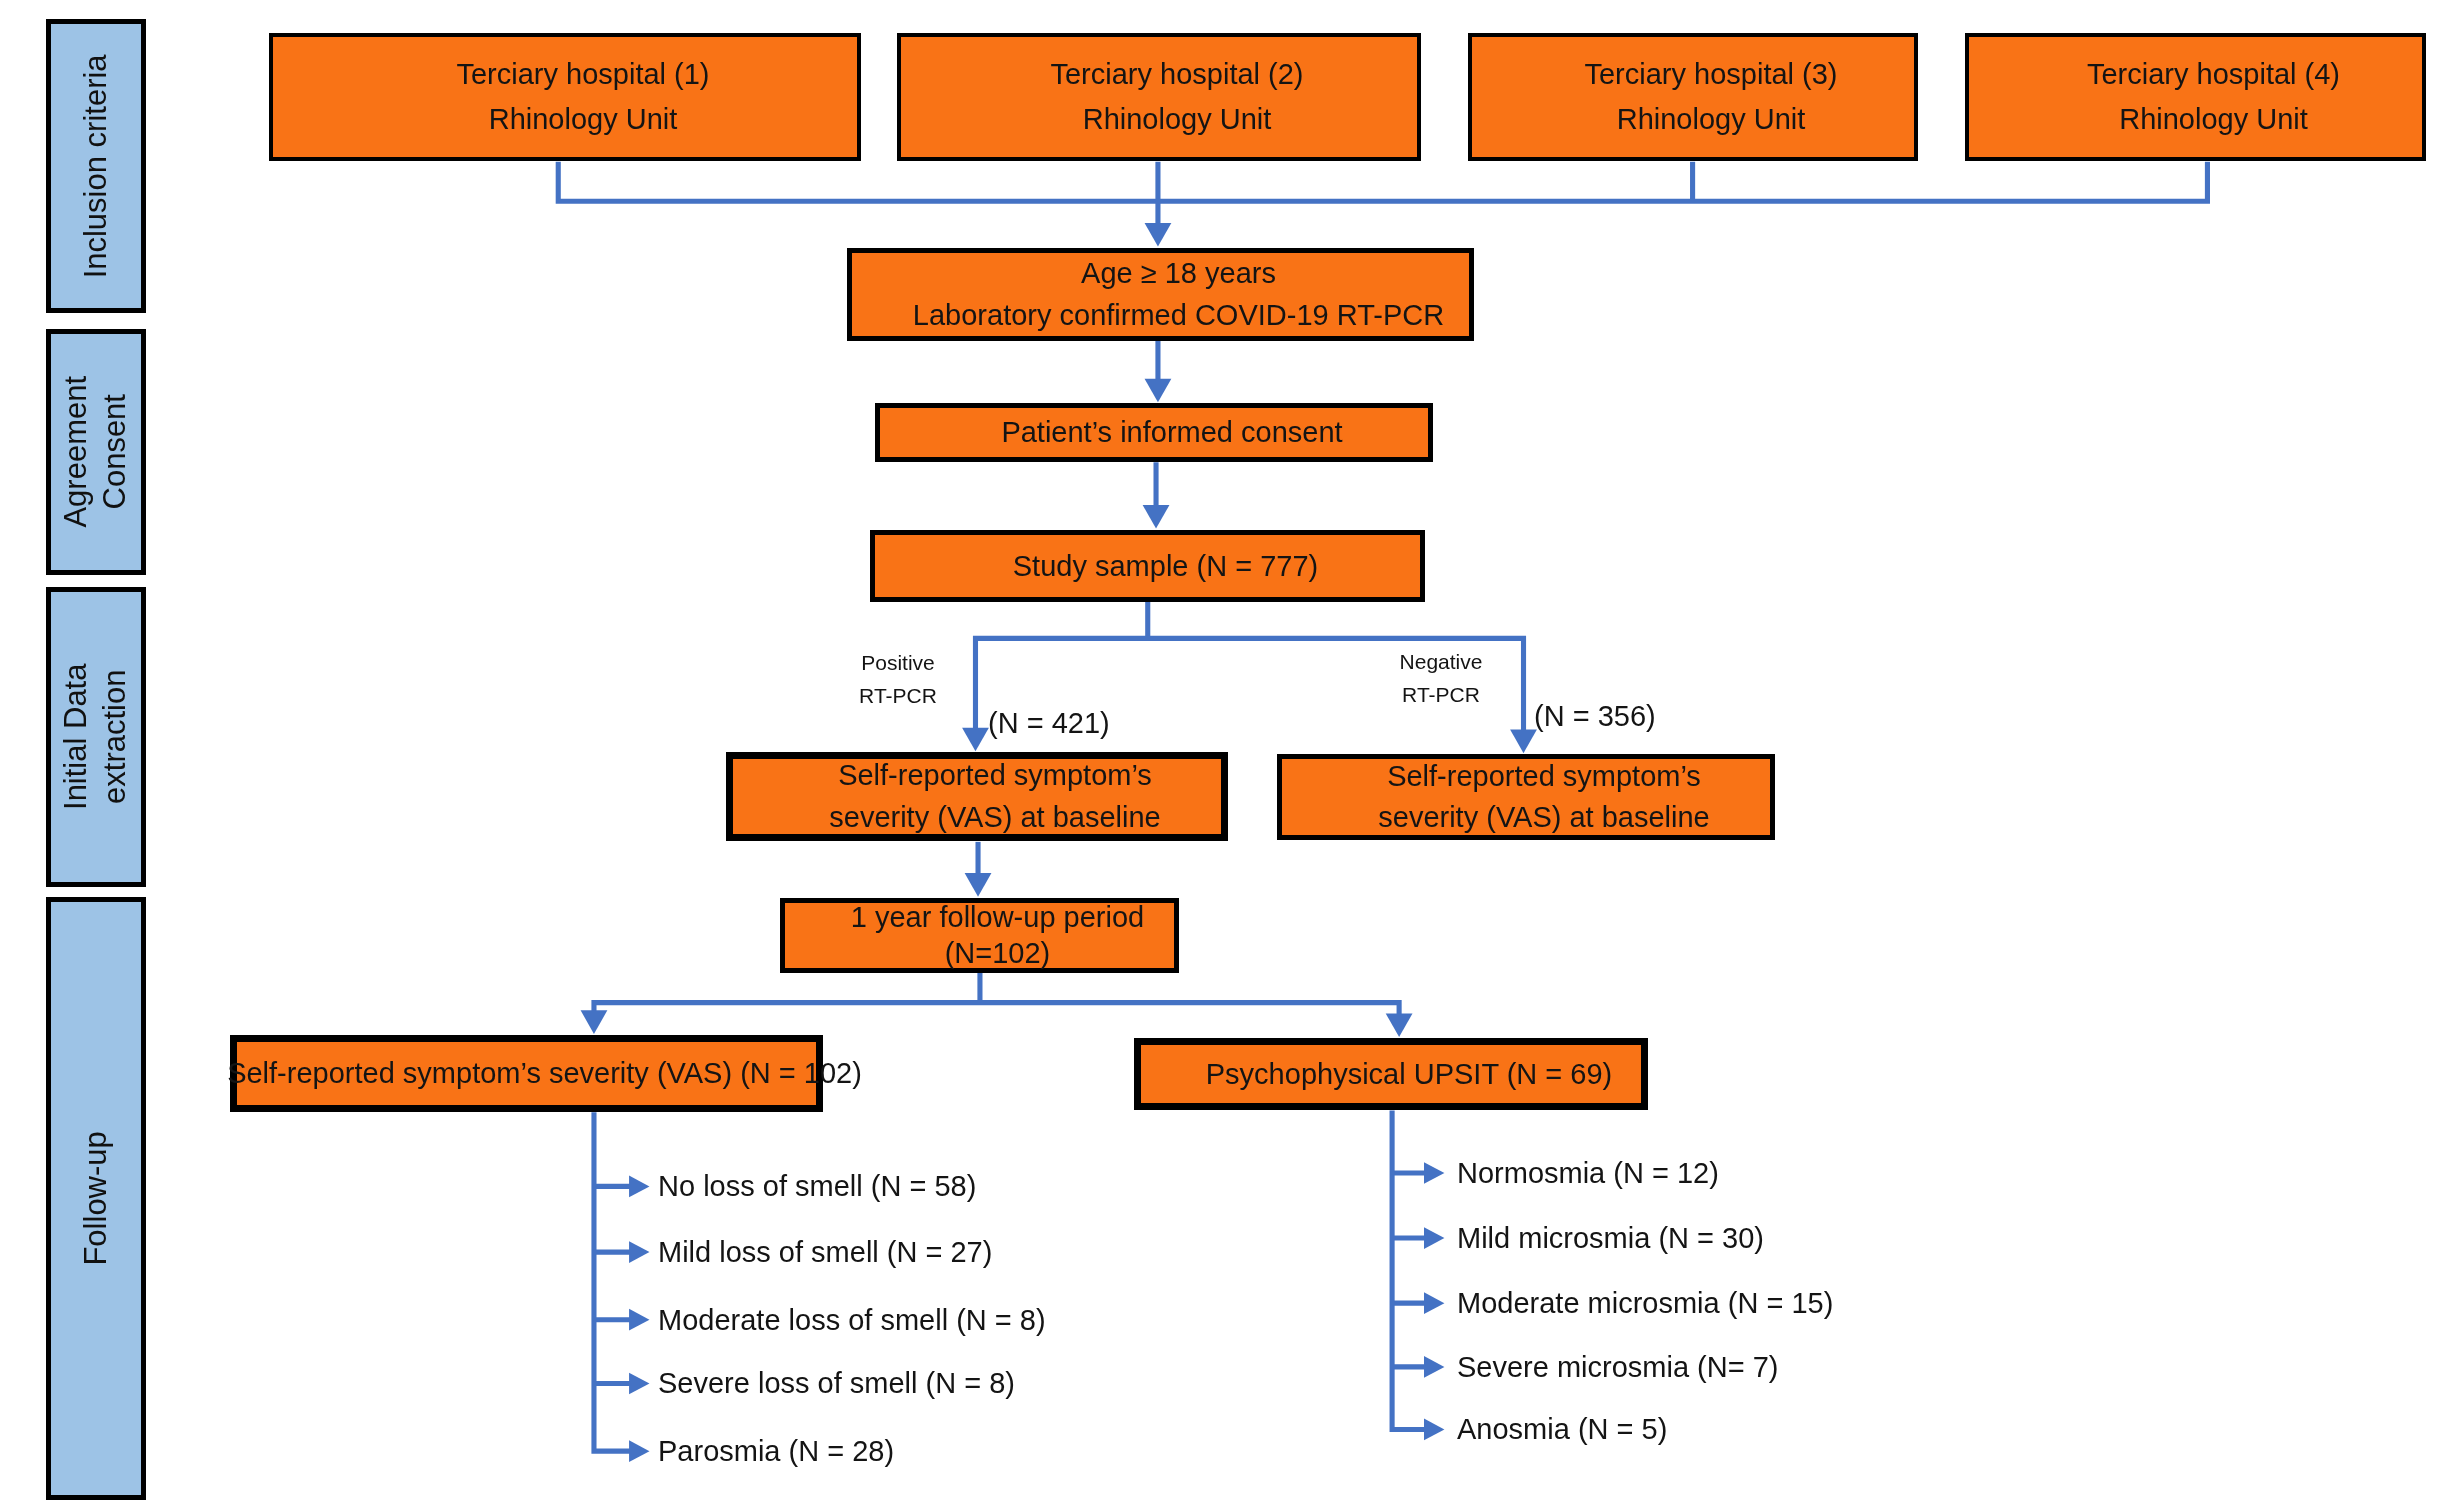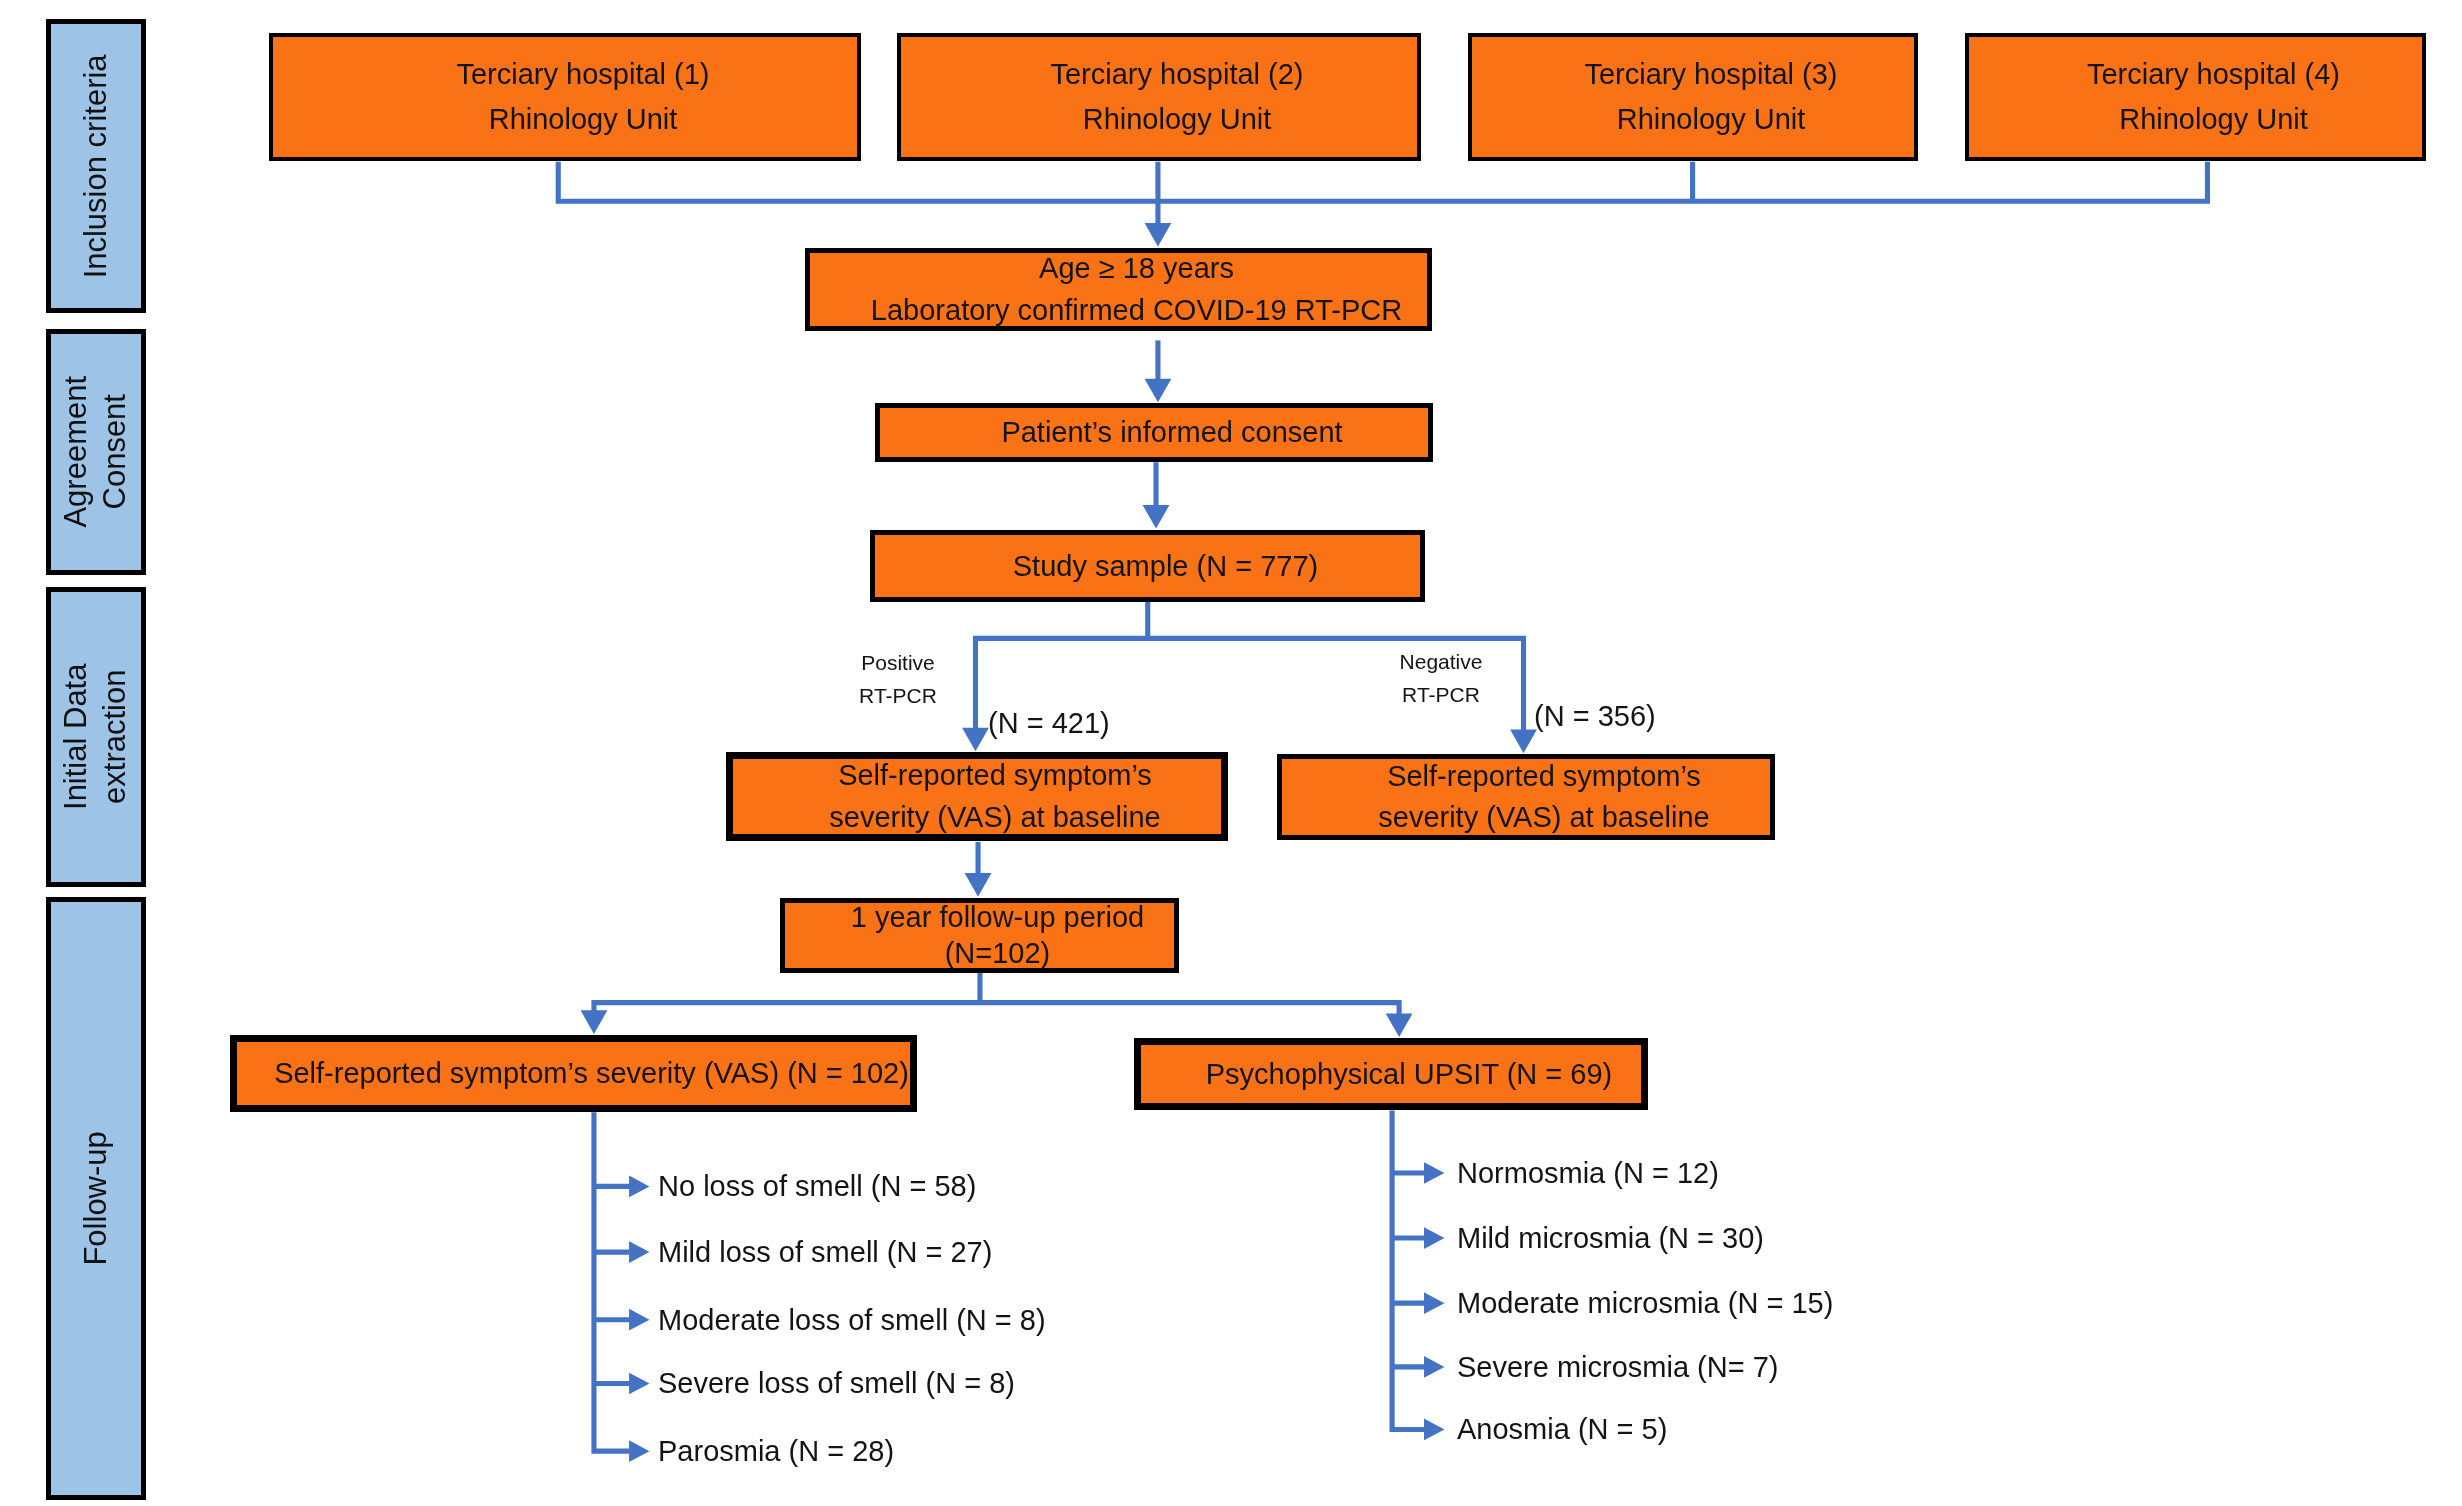--- a/index.html
+++ b/index.html
@@ -152,21 +152,21 @@
   </div>
   <div class="node" style="left:1468px;top:33px;width:450px;height:128px">
     <div>Terciary hospital (3)</div>
     <div>Rhinology Unit</div>
   </div>
   <div class="node" style="left:1965px;top:33px;width:461px;height:128px">
     <div>Terciary hospital (4)</div>
     <div>Rhinology Unit</div>
   </div>
 
-  <div class="node b8 lh-mid" style="left:805px;top:248px;width:627px;height:83px">
+  <div class="node b8 lh-mid" style="left:847px;top:248px;width:627px;height:93px">
     <div>Age ≥ 18 years</div>
     <div>Laboratory confirmed COVID-19 RT-PCR</div>
   </div>
 
   <div class="node b8" style="left:875px;top:403px;width:558px;height:59px">
     <div>Patient’s informed consent</div>
   </div>
 
   <div class="node b8" style="left:870px;top:530px;width:555px;height:72px">
     <div>Study sample (N = 777)</div>
@@ -190,21 +190,21 @@
   <div class="node b8 lh-mid" style="left:1277px;top:754px;width:498px;height:86px">
     <div>Self-reported symptom’s</div>
     <div>severity (VAS) at baseline</div>
   </div>
 
   <div class="node b8 lh-tight" style="left:780px;top:898px;width:399px;height:75px">
     <div>1 year follow-up period</div>
     <div>(N=102)</div>
   </div>
 
-  <div class="node thick" style="left:230px;top:1035px;width:687px;height:77px">
+  <div class="node thick" style="left:230px;top:1035px;width:593px;height:77px">
     <div>Self-reported symptom’s severity (VAS) (N = 102)</div>
   </div>
   <div class="node thick" style="left:1134px;top:1038px;width:514px;height:72px">
     <div>Psychophysical UPSIT (N = 69)</div>
   </div>
 
   <div class="list-item" style="left:658px;top:1186px">No loss of smell (N = 58)</div>
   <div class="list-item" style="left:658px;top:1252px">Mild loss of smell (N = 27)</div>
   <div class="list-item" style="left:658px;top:1320px">Moderate loss of smell (N = 8)</div>
   <div class="list-item" style="left:658px;top:1383px">Severe loss of smell (N = 8)</div>

